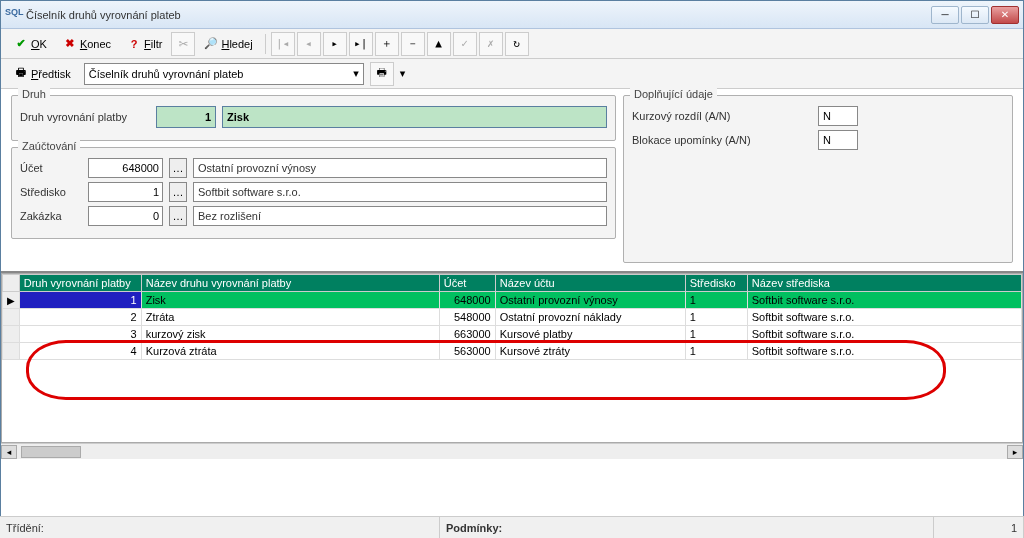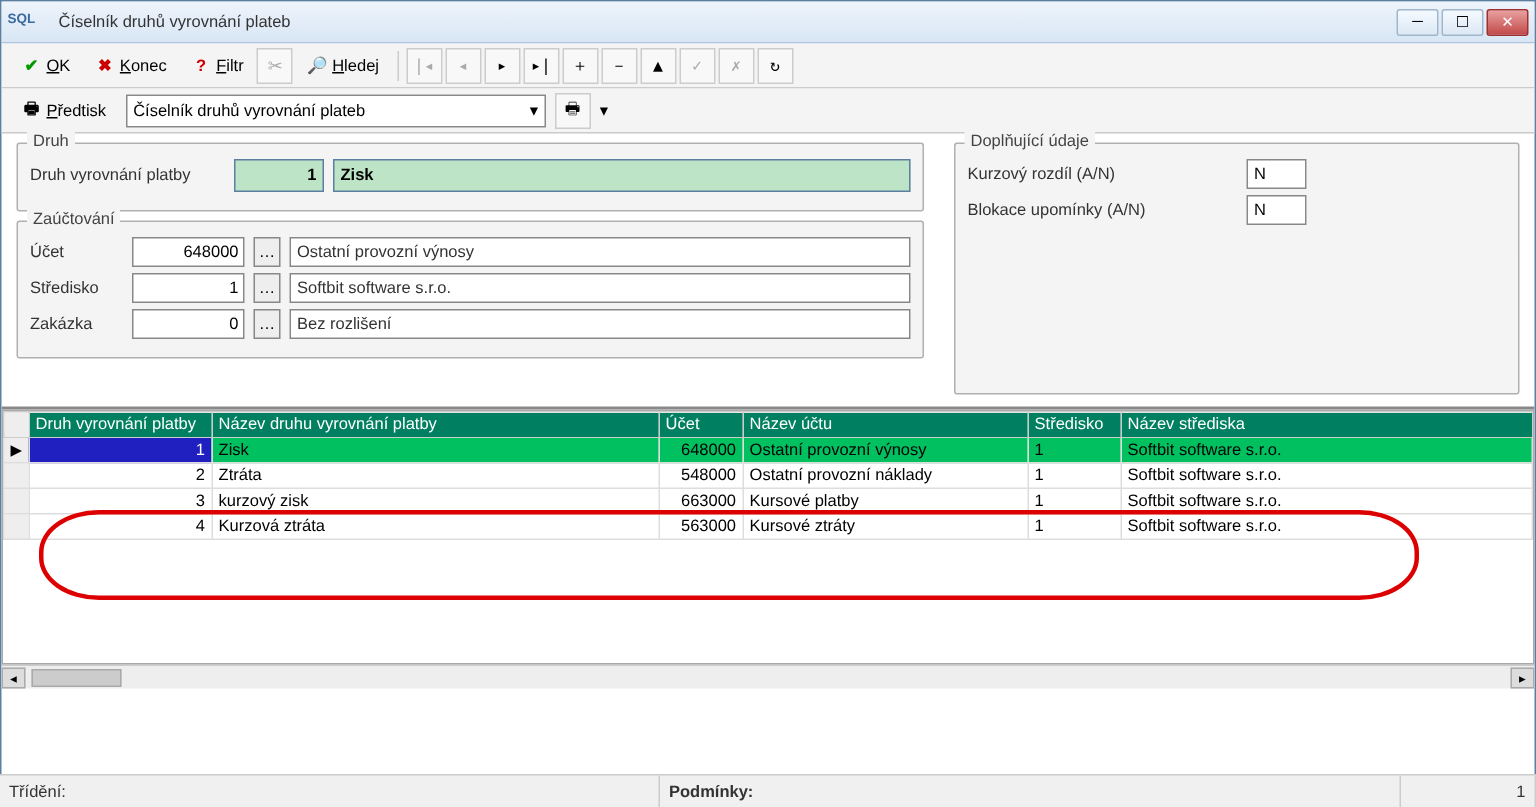--- a/index.html
+++ b/index.html
@@ -1,31 +1,31 @@
 <!DOCTYPE html>
 <html><head>
 <meta charset="utf-8">
 <style>
 * { box-sizing: border-box; margin: 0; padding: 0; font-family: "Segoe UI", Tahoma, sans-serif; font-size: 11px; }
 body { background: #fff; width: 1024px; height: 538px; overflow: hidden; border: 1px solid #5a7fa0; }
 .title-bar { background: linear-gradient(#eef4fb, #d8e6f5); height: 28px; display: flex; align-items: center; padding: 0 4px; border-bottom: 1px solid #b0c4de; }
-.title-bar .app-icon { width: 16px; height: 16px; margin-right: 18px; font-size: 9px; font-weight: bold; color: #3a6aa0; }
+.title-bar .app-icon { width: 16px; height: 16px; margin-right: 5px; font-size: 9px; font-weight: bold; color: #3a6aa0; }
 .title-bar .title { flex: 1; color: #333; }
 .win-btns { display: flex; gap: 2px; }
 .win-btn { width: 28px; height: 18px; border: 1px solid #9fb6cd; border-radius: 2px; background: linear-gradient(#f5faff,#dce8f5); display:flex; align-items:center; justify-content:center; cursor:pointer; font-size:10px; }
 .win-btn.close { background: linear-gradient(#e9a0a0,#c24a4a); color:#fff; border-color:#a03030; }
 .toolbar { height: 30px; border-bottom: 1px solid #ccc; display:flex; align-items:center; padding: 0 6px; gap:2px; background:#f4f4f4; }
 .tb-btn { height: 24px; padding: 0 6px; border:1px solid transparent; display:flex; align-items:center; gap:3px; cursor:pointer; background:transparent; border-radius:2px; }
 .tb-sep { width:1px; height:20px; background:#ccc; margin:0 3px; }
 .tb-icon { width:14px; height:14px; display:inline-flex; align-items:center; justify-content:center; font-weight:bold; }
 .nav-btn { width:24px; height:24px; border:1px solid #ccc; background:#f8f8f8; display:flex; align-items:center; justify-content:center; cursor:pointer; font-family:monospace; }
 .nav-btn.disabled { color:#aaa; cursor:default; }
 .secondbar { height: 30px; border-bottom: 1px solid #ccc; display:flex; align-items:center; padding: 0 6px; gap:6px; background:#f4f4f4; }
 .combo { height: 22px; border:1px solid #888; background:#fff; padding:0 4px; width: 280px; display:flex; align-items:center; justify-content:space-between; }
-.form-area { padding: 6px 10px; display:flex; gap: 20px; }
+.form-area { padding: 6px 10px; display:flex; gap: 7px; }
 .groupbox { border:1px solid #b0b0b0; border-radius:2px; padding: 10px 8px 8px 8px; position:relative; background:#f4f4f4; }
 .groupbox .legend { position:absolute; top:-8px; left:6px; background:#f4f4f4; padding:0 4px; color:#444; }
 .left-col { width: 605px; display:flex; flex-direction:column; gap:6px; }
 .right-col { flex:1; }
 .row { display:flex; align-items:center; gap:6px; margin-bottom:4px; }
 .label { width: 130px; color:#333; }
 .id-field { width: 60px; height:22px; border:1px solid #5a7fa0; background:#bde4c6; text-align:right; padding:0 4px; font-weight:bold; }
 .name-field { flex:1; height:22px; border:1px solid #5a7fa0; background:#bde4c6; padding:0 4px; font-weight:bold; }
 .code-field { width:75px; height:20px; border:1px solid #888; background:#fff; text-align:right; padding:0 3px; }
 .lookup-btn { width:18px; height:20px; border:1px solid #888; background:#eee; cursor:pointer; text-align:center; line-height:16px; }

